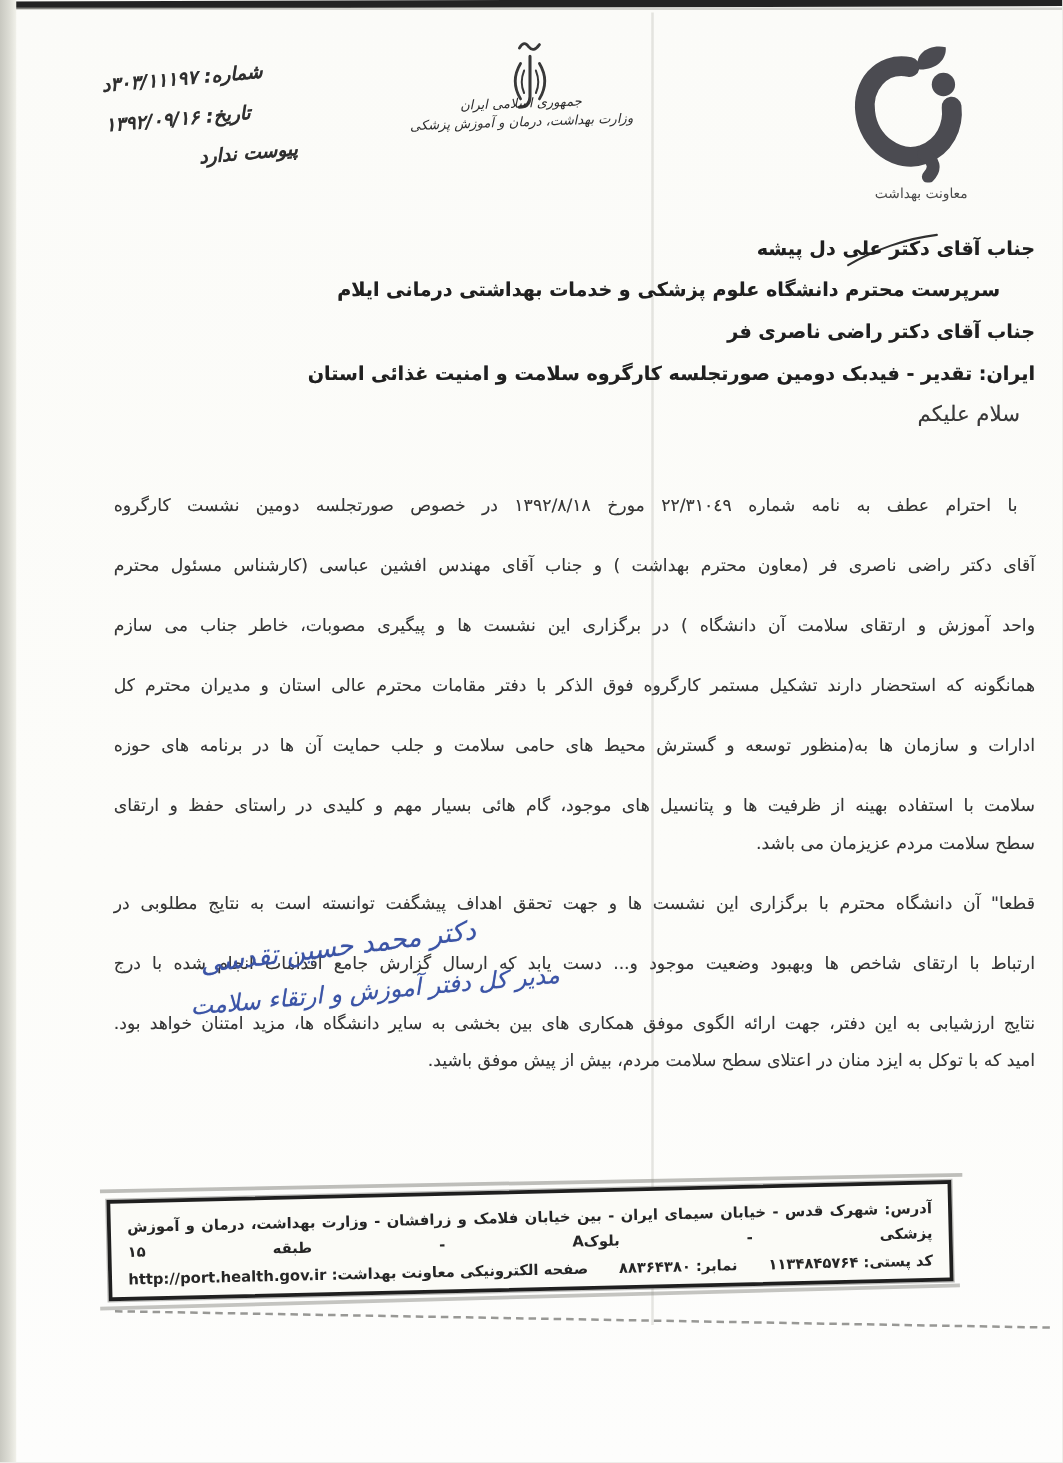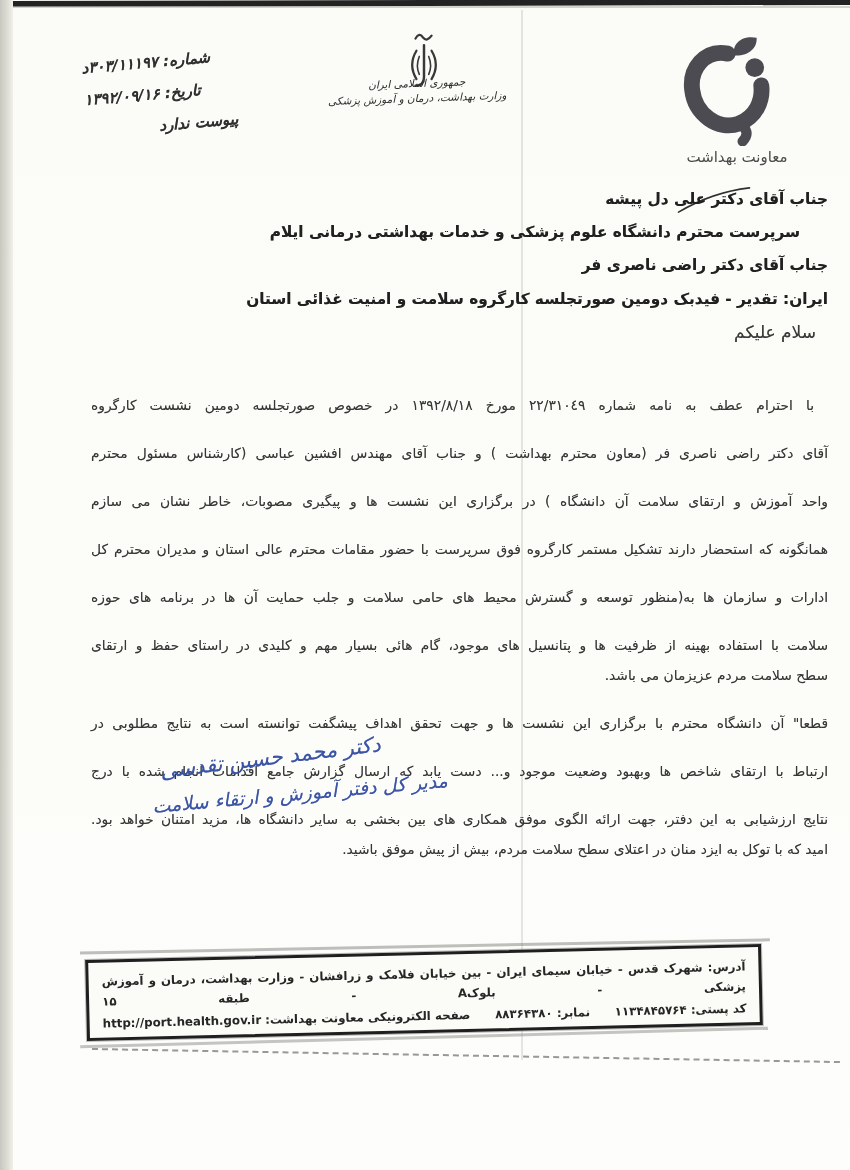--- a/index.html
+++ b/index.html
@@ -22,21 +22,21 @@
     font-style:italic;font-weight:600;font-size:15px;line-height:32px;color:#2f2f2f;}
   .ref .l1,.ref .l2{text-align:left;}
   .ref .l3{text-align:center;padding-left:34px;}
   .ref span{text-shadow:0 0 .5px rgba(47,47,47,.5);}
   
   .emblem{position:absolute;left:386px;top:30px;width:76px;text-align:center;}
   .ministry{position:absolute;left:312px;top:76px;width:210px;text-align:center;
     font-style:italic;font-size:10.5px;line-height:15px;color:#2c2c2c;transform:rotate(-2deg);}
   
   .logo{position:absolute;left:672px;top:34px;width:130px;text-align:center;}
-  .logo .cap{font-size:15px;color:#4a4a4a;margin-top:2px;letter-spacing:0;}
+  .logo .cap{font-size:11px;color:#4a4a4a;margin-top:2px;letter-spacing:0;}
   
   .recips{position:absolute;right:22px;top:183px;width:732px;font-weight:bold;
     font-size:15.3px;color:#202020;line-height:33px;}
   .recips div{text-shadow:0 0 .4px rgba(32,32,32,.45);}
   .recips .ind{padding-right:28px;}
   .subject{margin-top:1px;}
   .subject .slbl{font-weight:bold;}
   .salut{font-weight:normal;font-size:17px;color:#3a3a3a;padding-right:12px;text-shadow:none;}
   .slash{position:absolute;left:676px;top:186px;width:76px;height:28px;}
   
@@ -133,22 +133,22 @@
     <div class="subject">
       <span class="slbl">ایران:</span>
       <span>تقدیر - فیدبک دومین صورتجلسه کارگروه سلامت و امنیت غذائی استان</span>
     </div>
     <div class="salut">سلام علیکم</div>
   </div>
 
   <div class="body">
     <div class="bl j first">با احترام عطف به نامه شماره ۲۲/۳۱۰٤۹ مورخ ۱۳۹۲/۸/۱۸ در خصوص صورتجلسه دومین نشست کارگروه</div>
     <div class="bl j">آقای دکتر راضی ناصری فر (معاون محترم بهداشت ) و جناب آقای مهندس افشین عباسی (کارشناس مسئول محترم</div>
-    <div class="bl j">واحد آموزش و ارتقای سلامت آن دانشگاه ) در برگزاری این نشست ها و پیگیری مصوبات، خاطر نشان می سازم</div>
-    <div class="bl j">همانگونه که استحضار دارند تشکیل مستمر کارگروه فوق سرپرست با حضور مقامات محترم عالی استان و مدیران محترم کل</div>
+    <div class="bl j">واحد آموزش و ارتقای سلامت آن دانشگاه ) در برگزاری این نشست ها و پیگیری مصوبات، خاطر جناب می سازم</div>
+    <div class="bl j">همانگونه که استحضار دارند تشکیل مستمر کارگروه فوق الذکر با دفتر مقامات محترم عالی استان و مدیران محترم کل</div>
     <div class="bl j">ادارات و سازمان ها به(منظور توسعه و گسترش محیط های حامی سلامت و جلب حمایت آن ها در برنامه های حوزه</div>
     <div class="bl j">سلامت با استفاده بهینه از ظرفیت ها و پتانسیل های موجود، گام هائی بسیار مهم و کلیدی در راستای حفظ و ارتقای</div>
     <div class="bl">سطح سلامت مردم عزیزمان می باشد.</div>
     <div class="bl j">قطعا" آن دانشگاه محترم با برگزاری این نشست ها و جهت تحقق اهداف پیشگفت توانسته است به نتایج مطلوبی در</div>
     <div class="bl j">ارتباط با ارتقای شاخص ها وبهبود وضعیت موجود و... دست یابد که ارسال گزارش جامع اقدامات انجام شده با درج</div>
     <div class="bl j">نتایج ارزشیابی به این دفتر، جهت ارائه الگوی موفق همکاری های بین بخشی به سایر دانشگاه ها، مزید امتنان خواهد بود.</div>
     <div class="bl">امید که با توکل به ایزد منان در اعتلای سطح سلامت مردم، بیش از پیش موفق باشید.</div>
   </div>
 
   <div class="sig">

